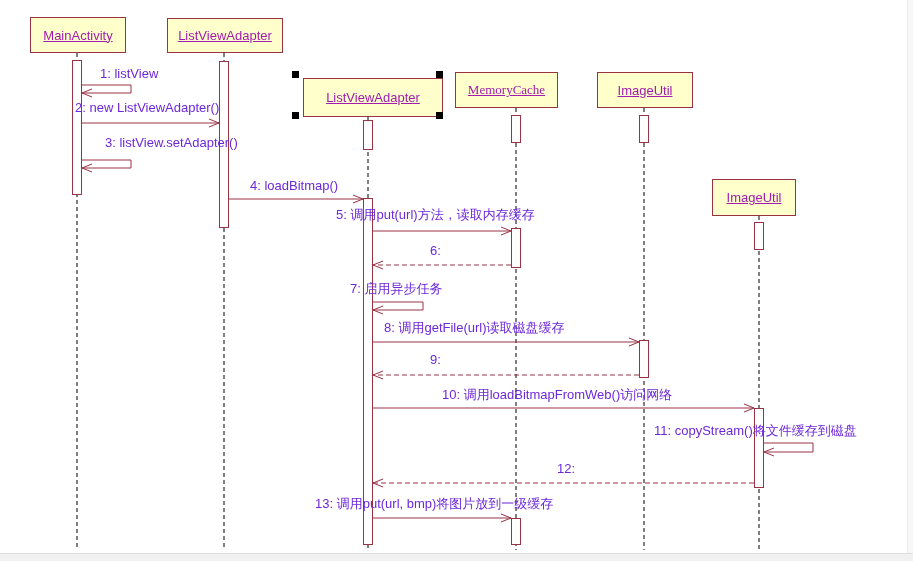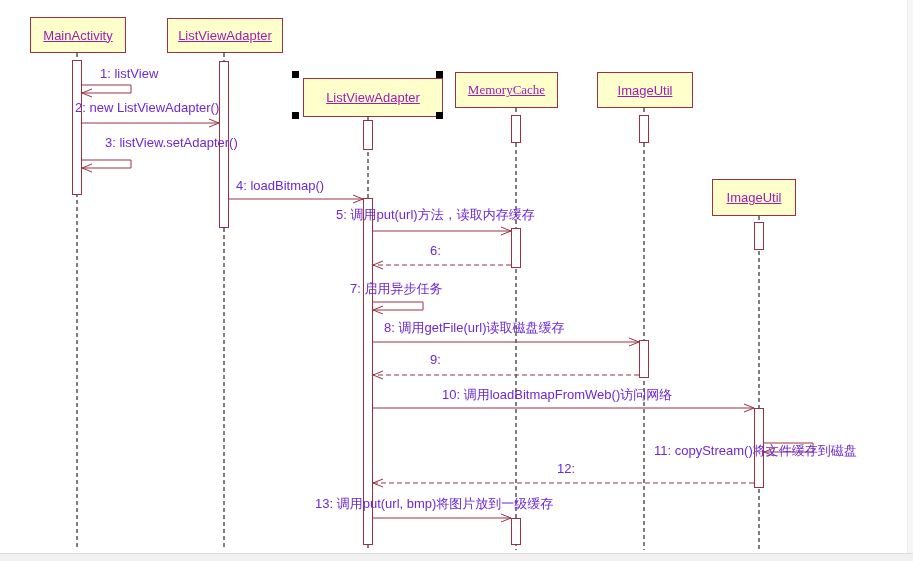--- a/index.html
+++ b/index.html
@@ -133,23 +133,23 @@
     <div class="activation" style="left: 511px; top: 115px; width: 10px; height: 28px;"></div>
     <div class="activation" style="left: 511px; top: 228px; width: 10px; height: 40px;"></div>
     <div class="activation" style="left: 511px; top: 518px; width: 10px; height: 27px;"></div>
     <div class="activation" style="left: 639px; top: 115px; width: 10px; height: 28px;"></div>
     <div class="activation" style="left: 639px; top: 340px; width: 10px; height: 38px;"></div>
     <div class="activation" style="left: 754px; top: 222px; width: 10px; height: 28px;"></div>
     <div class="activation" style="left: 754px; top: 408px; width: 10px; height: 80px;"></div>
     <div class="msg-label" style="left: 100px; top: 66px;">1: listView</div>
     <div class="msg-label" style="left: 75px; top: 100px;">2: new ListViewAdapter()</div>
     <div class="msg-label" style="left: 105px; top: 135px; text-align: center;">3: listView.setAdapter()</div>
-    <div class="msg-label" style="left: 236px; top: 178px;">4: loadBitmap()</div>
+    <div class="msg-label" style="left: 250px; top: 178px;">4: loadBitmap()</div>
     <div class="msg-label" style="left: 336px; top: 206px;">5: 调用put(url)方法，读取内存缓存</div>
     <div class="msg-label" style="left: 430px; top: 243px;">6:</div>
     <div class="msg-label" style="left: 350px; top: 280px;">7: 启用异步任务</div>
     <div class="msg-label" style="left: 384px; top: 319px;">8: 调用getFile(url)读取磁盘缓存</div>
     <div class="msg-label" style="left: 430px; top: 352px;">9:</div>
     <div class="msg-label" style="left: 442px; top: 386px;">10: 调用loadBitmapFromWeb()访问网络</div>
-    <div class="msg-label" style="left: 654px; top: 442px;">11: copyStream()将文件缓存到磁盘</div>
+    <div class="msg-label" style="left: 654px; top: 422px;">11: copyStream()将文件缓存到磁盘</div>
     <div class="msg-label" style="left: 549px; top: 461px; margin-left: 8px;">12:</div>
     <div class="msg-label" style="left: 315px; top: 495px;">13: 调用put(url, bmp)将图片放到一级缓存</div>
   </div>
 
 </body></html>

